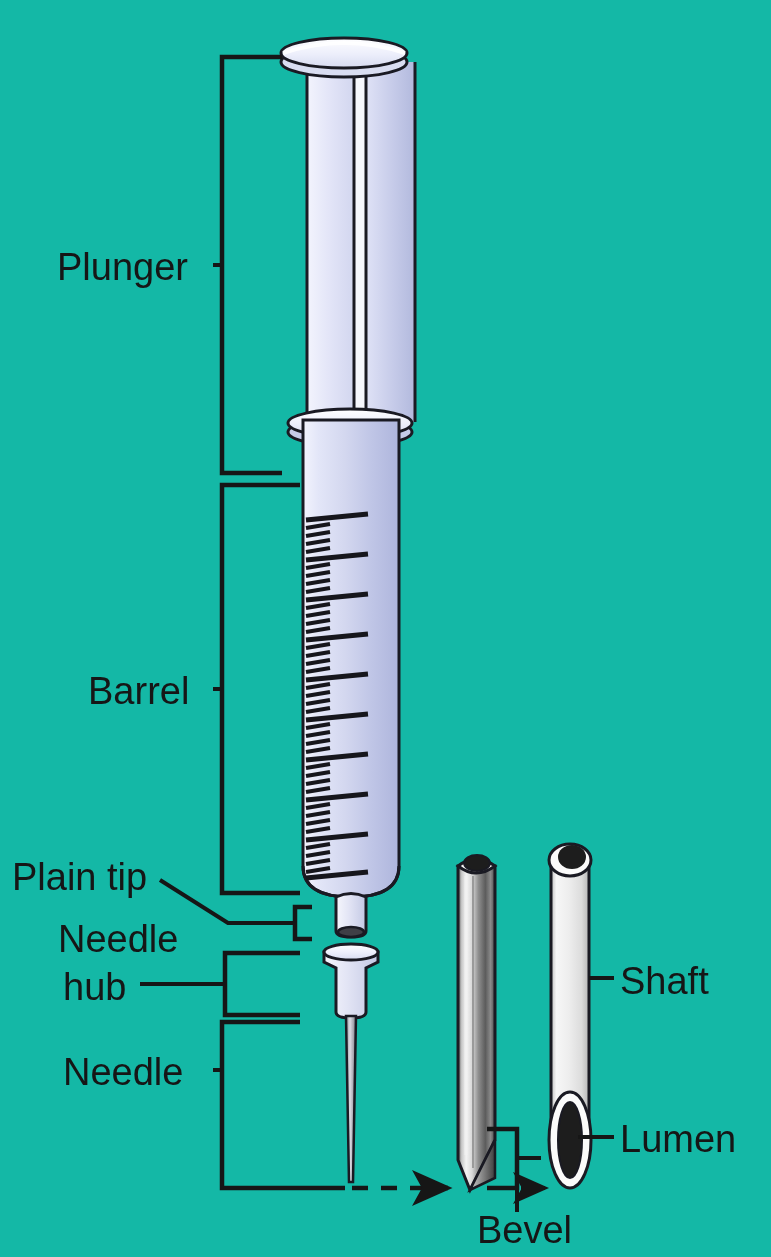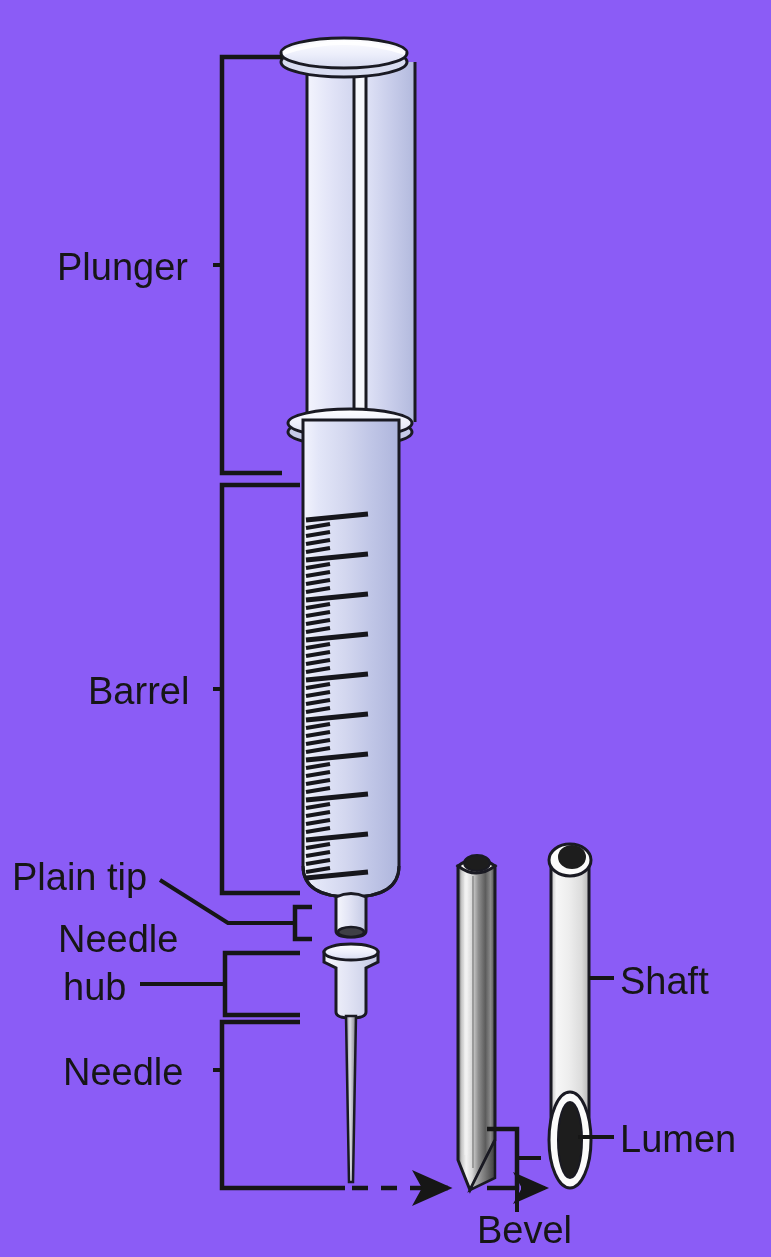--- a/index.html
+++ b/index.html
@@ -7,21 +7,21 @@
     padding: 0;
     background: #ffffff;
   }
   body {
     font-family: "Liberation Sans", sans-serif;
   }
   #stage {
     position: relative;
     width: 771px;
     height: 1257px;
-    background: #8b5cf6;
+    background: #14b8a6;
     overflow: hidden;
   }
   #figure {
     position: absolute;
     left: 0;
     top: 0;
   }
   .lbl {
     font-family: "Liberation Sans", sans-serif;
     font-size: 38px;

